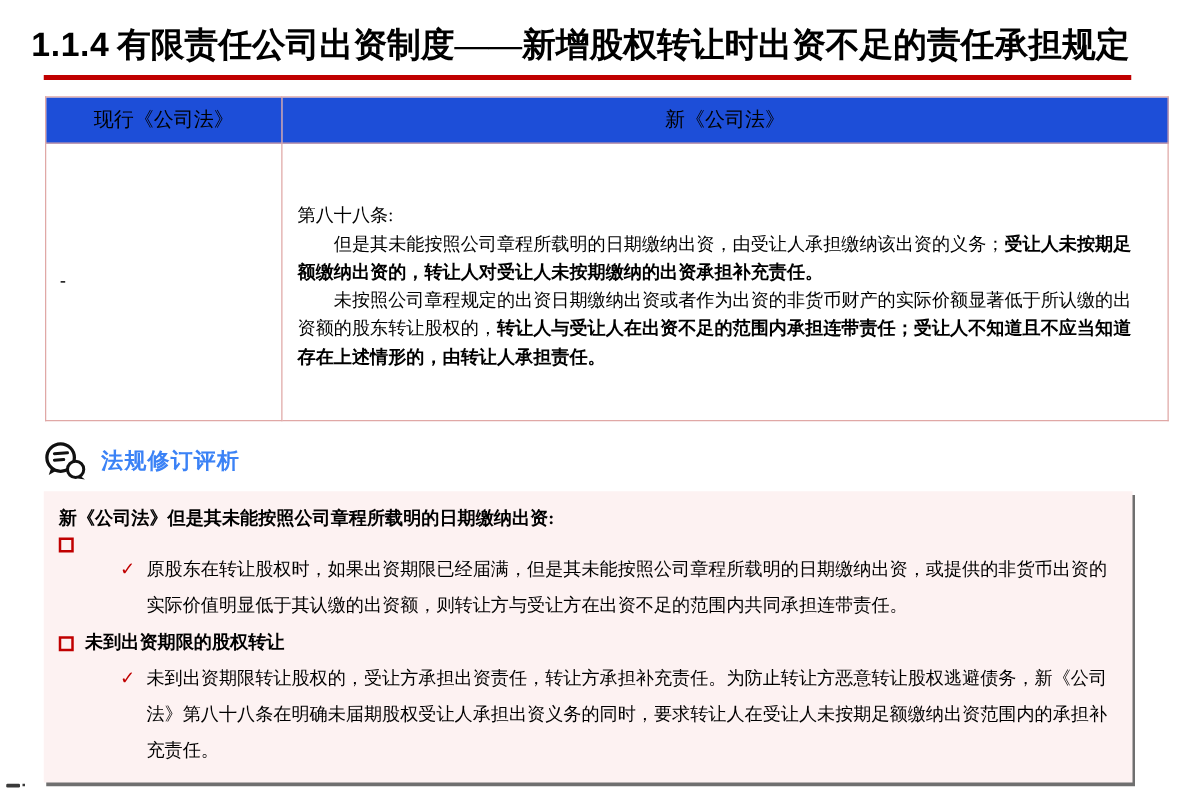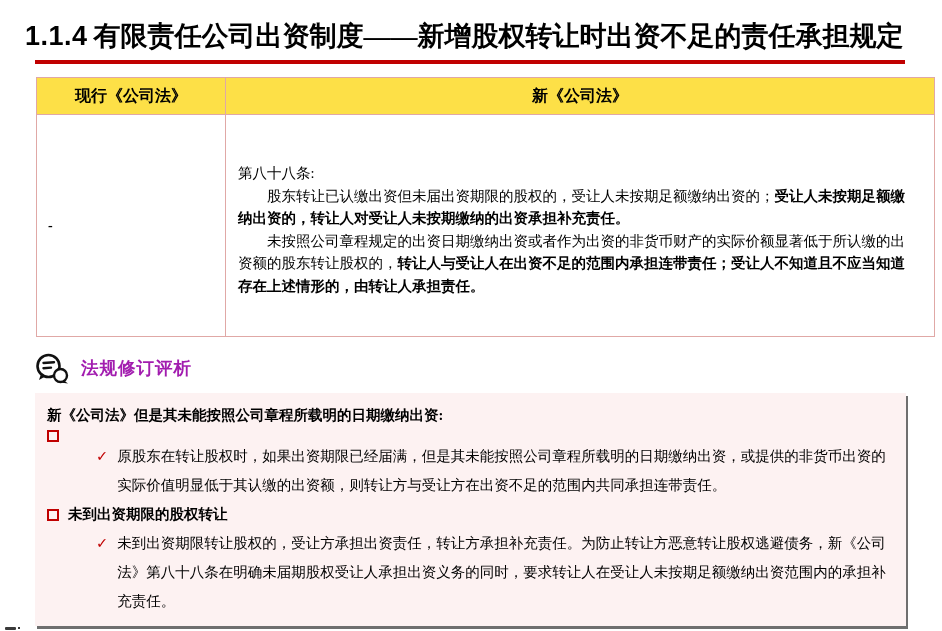--- a/index.html
+++ b/index.html
@@ -40,23 +40,23 @@
     margin: 13px 0 0 36px;
     width: 899px;
     border-collapse: collapse;
     table-layout: fixed;
   }
   table.law-table th, table.law-table td {
     border: 1.4px solid #E0A8A6;
   }
   table.law-table th {
     height: 37px;
-    background: #fde047;
+    background: #1d4ed8;
     font-size: 16px;
-    font-weight: bold;
+    font-weight: normal;
     text-align: center;
     vertical-align: middle;
   }
   th.col-current { width: 189px; }
   td.cell-current {
     height: 222px;
     vertical-align: middle;
     padding-left: 11px;
     font-size: 14px;
     font-weight: bold;
@@ -75,21 +75,21 @@
     margin: 15px 0 0 34px;
     display: flex;
     align-items: center;
     gap: 11px;
     height: 32px;
   }
   .section-label .icon { display: inline-flex; }
   .section-label .label-text {
     font-size: 17.5px;
     font-weight: bold;
-    color: #a21caf;
+    color: #3b82f6;
     letter-spacing: 1px;
   }
 
   
   .analysis-box {
     margin: 9px 0 0 35px;
     width: 871px;
     min-height: 233px;
     background: #FDF2F2;
     box-shadow: 2px 3px 0 0 #6F6F6F;
@@ -154,21 +154,21 @@
       <tr>
         <th class="col-current">现行《公司法》</th>
         <th class="col-new">新《公司法》</th>
       </tr>
     </thead>
     <tbody>
       <tr>
         <td class="cell-current">-</td>
         <td class="cell-new">
           <p>第八十八条:</p>
-          <p class="indent"><span>股东转让已认缴出资但未届出资期限的股权的，受让人未按期足额缴纳出资的；</span><b>受让人未按期足额缴纳出资的，转让人对受让人未按期缴纳的出资承担补充责任。</b></p>
+          <p class="indent"><span>但是其未能按照公司章程所载明的日期缴纳出资，由受让人承担缴纳该出资的义务；</span><b>受让人未按期足额缴纳出资的，转让人对受让人未按期缴纳的出资承担补充责任。</b></p>
           <p class="indent"><span>未按照公司章程规定的出资日期缴纳出资或者作为出资的非货币财产的实际价额显著低于所认缴的出资额的股东转让股权的，</span><b>转让人与受让人在出资不足的范围内承担连带责任；受让人不知道且不应当知道存在上述情形的，由转让人承担责任。</b></p>
         </td>
       </tr>
     </tbody>
   </table>
 
   <div class="section-label">
     <span class="icon">
       <svg width="36" height="31" viewBox="0 0 36 31" xmlns="http://www.w3.org/2000/svg">
         <circle cx="14.5" cy="13" r="11" fill="#ffffff" stroke="#111111" stroke-width="2.6"></circle>

